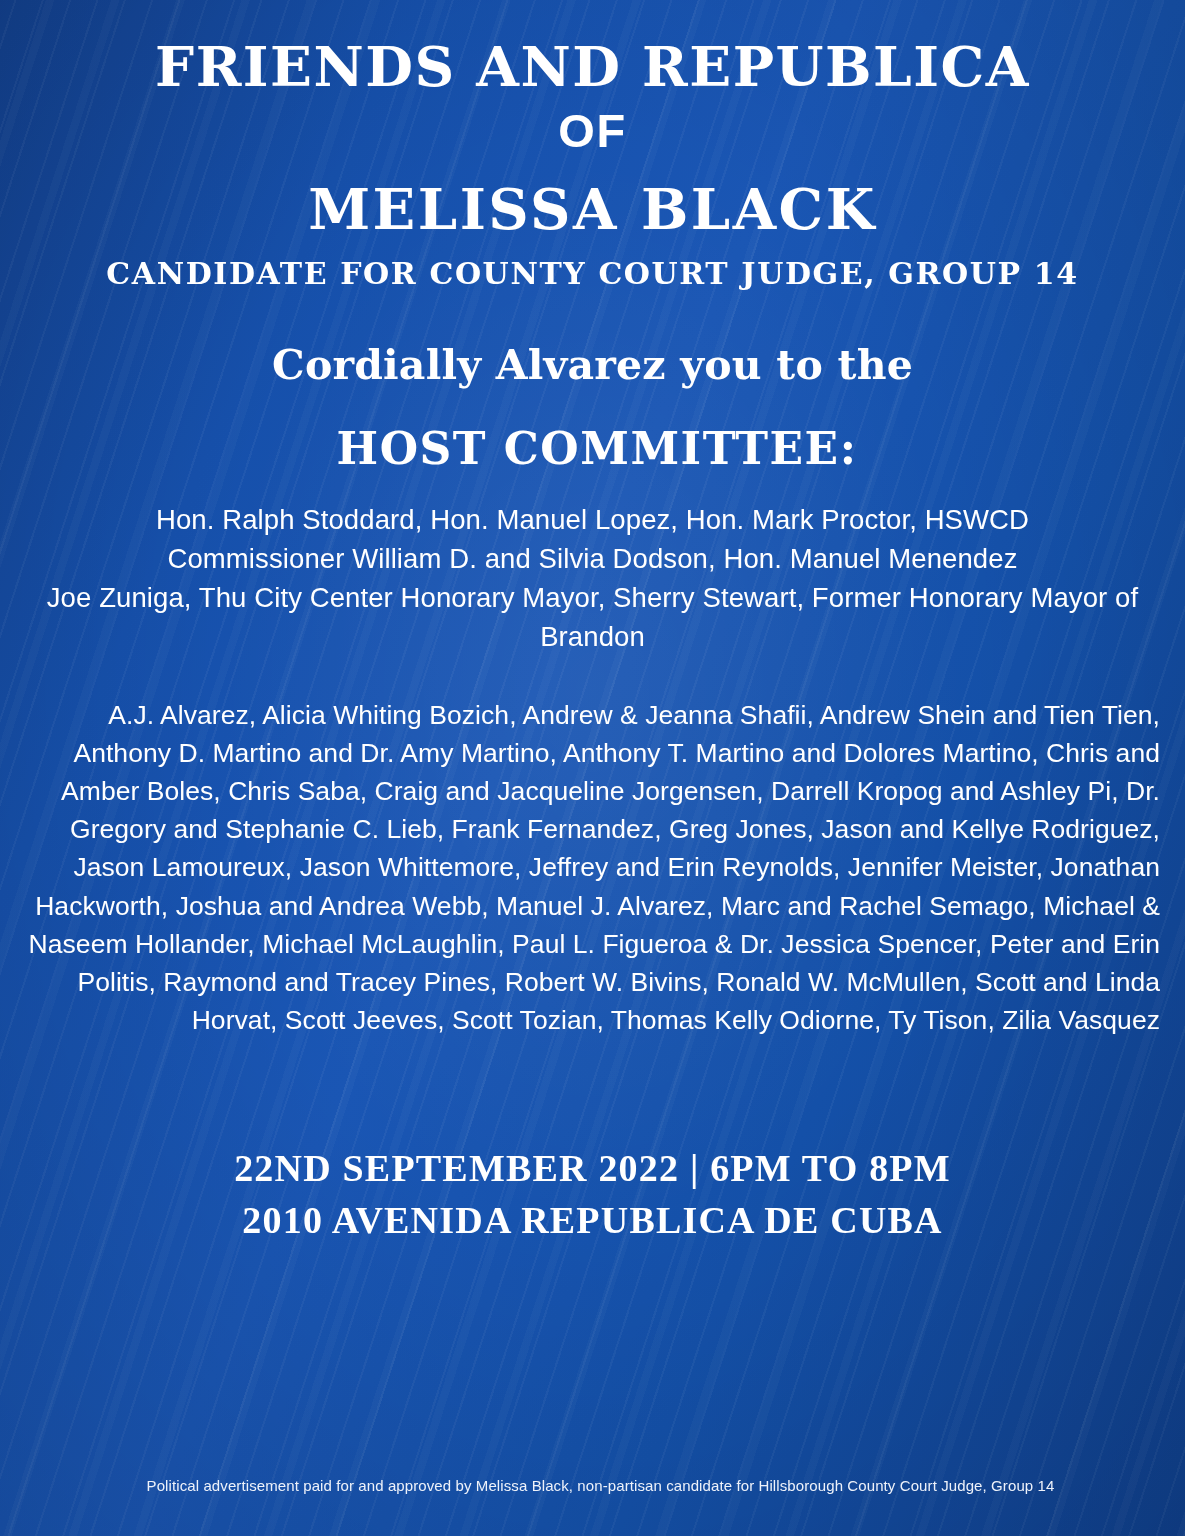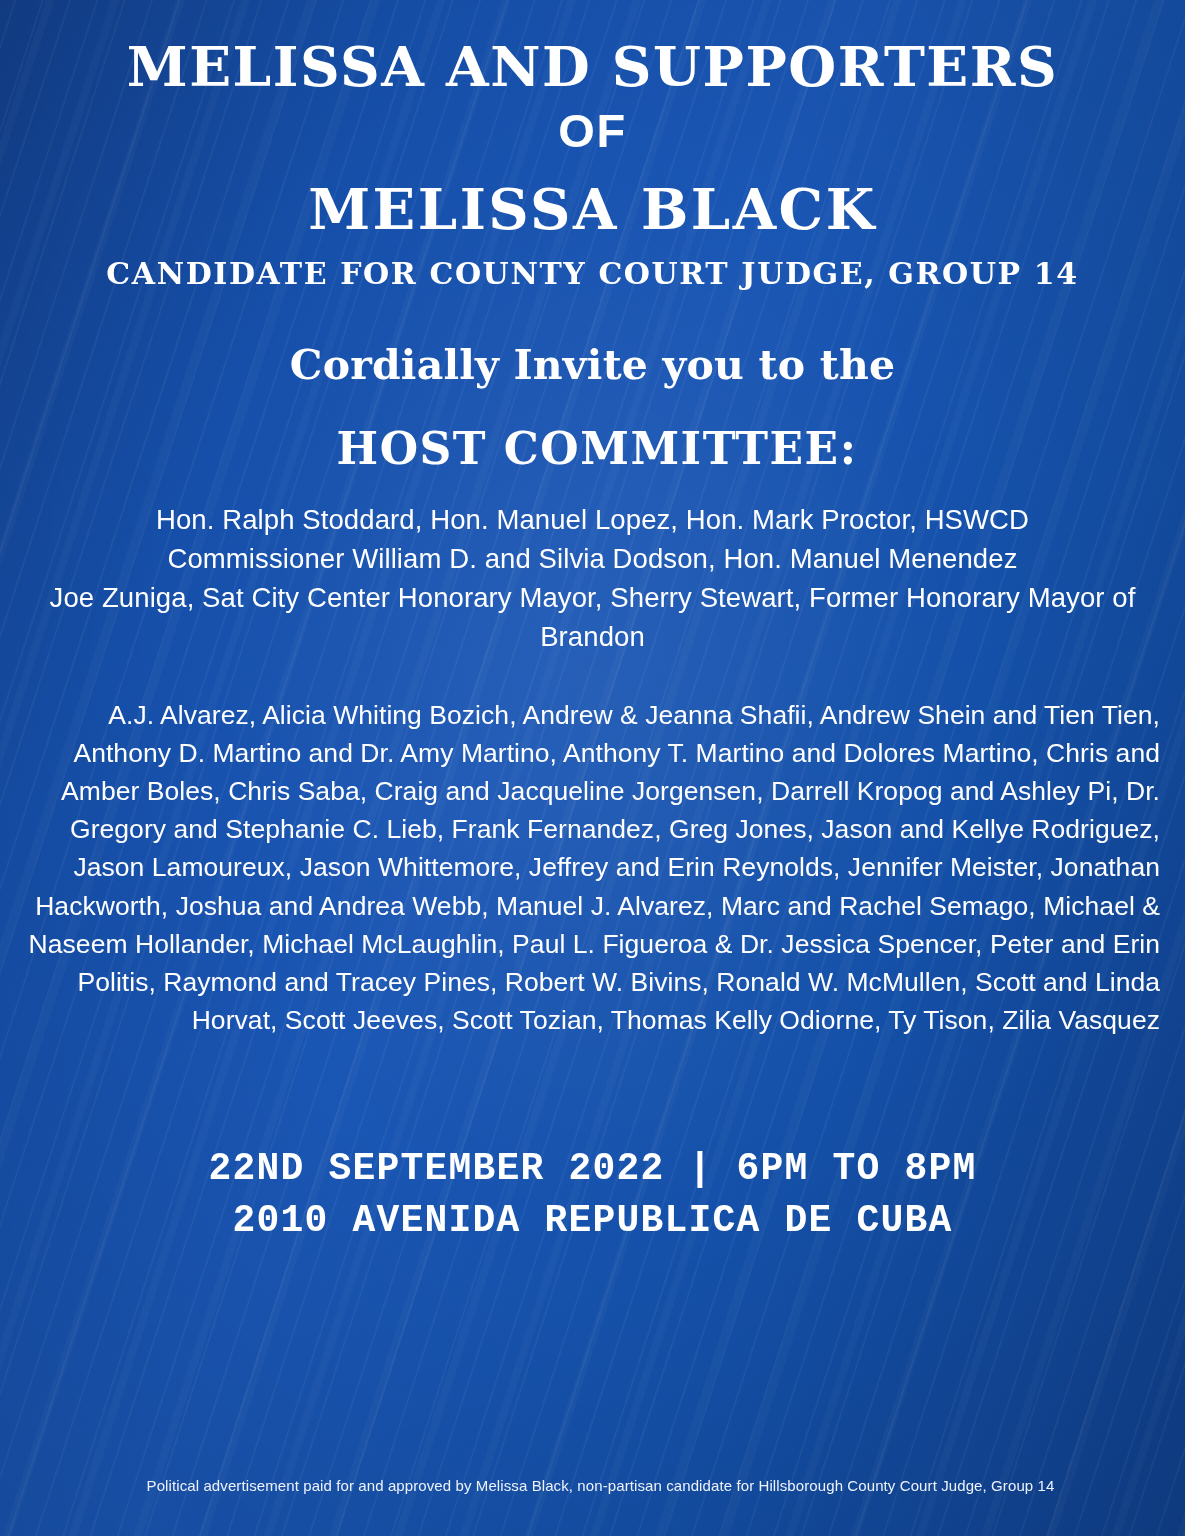--- a/index.html
+++ b/index.html
@@ -134,21 +134,21 @@
     font-family: "Liberation Sans", sans-serif;
     font-size: 26.5px;
     line-height: 1.44;
     text-align: right;
     letter-spacing: 0.05px;
   }
 
   
   .details {
     margin-top: 104px;
-    font-family: Liberation Mono, monospace;
+    font-family: Liberation Serif, serif;
     font-weight: bold;
     font-size: 38px;
     letter-spacing: 1.2px;
     line-height: 1.36;
   }
 
   .disclaimer {
     position: absolute;
     left: 16px;
     right: 0;
@@ -162,33 +162,33 @@
   }
 </style>
 </head>
 <body>
 
 <div class="flyer">
   <div class="vignette"></div>
 
   <div class="content">
 
-    <div class="hdr-line1">MELISSA AND SUPPORTERS</div>
+    <div class="hdr-line1">FRIENDS AND REPUBLICA</div>
     <div class="hdr-of">OF</div>
     <div class="hdr-name">MELISSA BLACK</div>
     <div class="hdr-sub">CANDIDATE FOR COUNTY COURT JUDGE, GROUP 14</div>
 
-    <div class="invite-line">Cordially Invite you to the</div>
+    <div class="invite-line">Cordially Alvarez you to the</div>
 
     <div class="host-heading">HOST COMMITTEE:</div>
 
     <div class="host-primary">
       <div>Hon. Ralph Stoddard, Hon. Manuel Lopez, Hon. Mark Proctor, HSWCD</div>
       <div>Commissioner William D. and Silvia Dodson, Hon. Manuel Menendez</div>
-      <div class="wrap">Joe Zuniga, Sat City Center Honorary Mayor, Sherry Stewart, Former Honorary Mayor of Brandon</div>
+      <div class="wrap">Joe Zuniga, Thu City Center Honorary Mayor, Sherry Stewart, Former Honorary Mayor of Brandon</div>
     </div>
 
     <div class="host-secondary">A.J. Alvarez, Alicia Whiting Bozich, Andrew &amp; Jeanna Shafii, Andrew Shein and Tien Tien, Anthony D. Martino and Dr. Amy Martino, Anthony T. Martino and Dolores Martino, Chris and Amber Boles, Chris Saba, Craig and Jacqueline Jorgensen, Darrell Kropog and Ashley Pi, Dr. Gregory and Stephanie C. Lieb, Frank Fernandez, Greg Jones, Jason and Kellye Rodriguez, Jason Lamoureux, Jason Whittemore, Jeffrey and Erin Reynolds, Jennifer Meister, Jonathan Hackworth, Joshua and Andrea Webb, Manuel J. Alvarez, Marc and Rachel Semago, Michael &amp; Naseem Hollander, Michael McLaughlin, Paul L. Figueroa &amp; Dr. Jessica Spencer, Peter and Erin Politis, Raymond and Tracey Pines, Robert W. Bivins, Ronald W. McMullen, Scott and Linda Horvat, Scott Jeeves, Scott Tozian, Thomas  Kelly Odiorne, Ty Tison, Zilia Vasquez</div>
 
     <div class="details">
       <div>22ND SEPTEMBER 2022 | 6PM TO 8PM</div>
       <div>2010 AVENIDA REPUBLICA DE CUBA</div>
     </div>
 
   </div>

